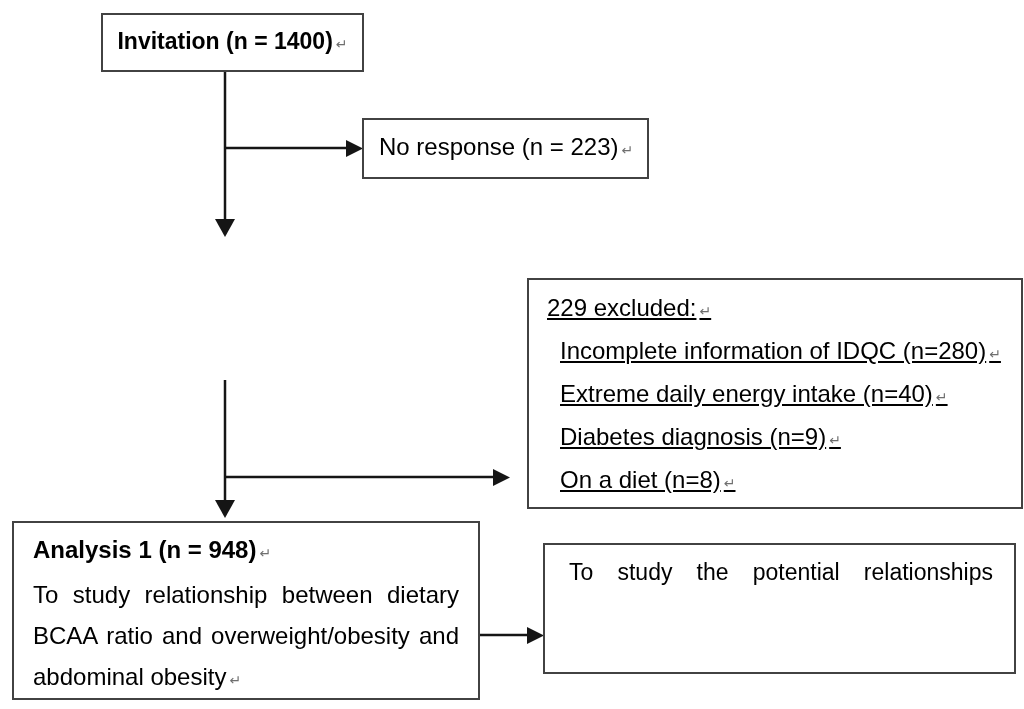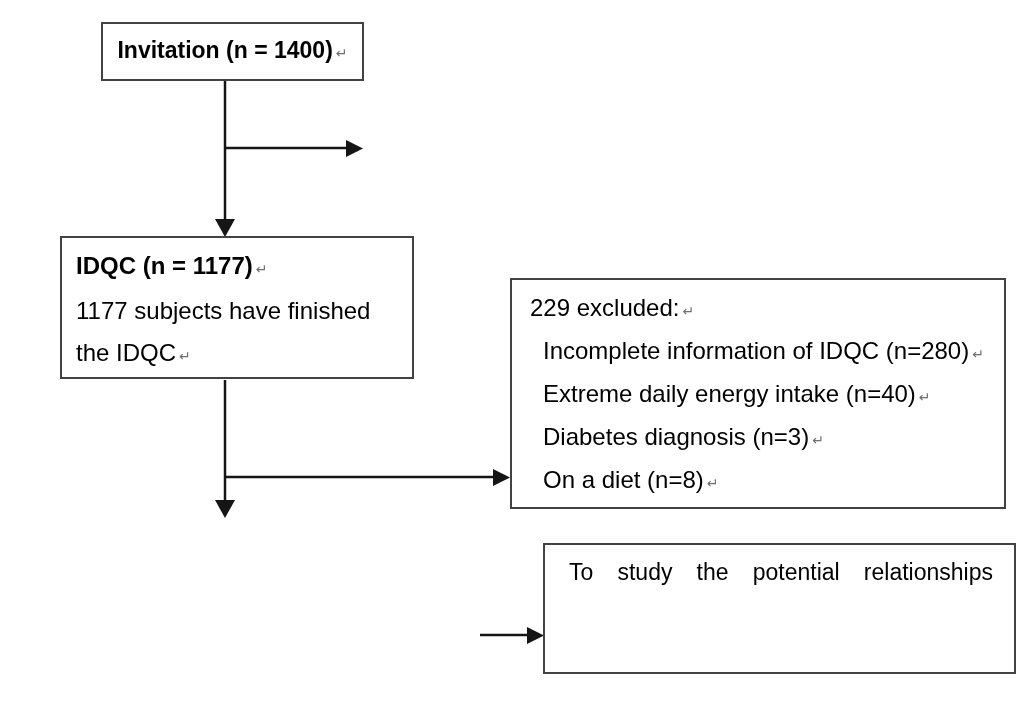--- a/index.html
+++ b/index.html
@@ -27,38 +27,39 @@
   .bold { font-weight: bold; }
   .rm {
     font-size: 14px;
     color: #6f6f6f;
     margin-left: 3px;
     font-family: "DejaVu Sans", sans-serif;
     font-weight: normal;
   }
 
   .b-invitation {
-    left: 101px; top: 22px; width: 263px; height: 59px;
+    left: 101px; top: 13px; width: 263px; height: 59px;
     display: flex; align-items: center; justify-content: center;
     font-size: 23px;
   }
   .b-noresponse {
     left: 362px; top: 118px; width: 287px; height: 61px;
     display: flex; align-items: center;
     padding-left: 15px;
   }
   .b-idqc {
     left: 60px; top: 236px; width: 354px; height: 143px;
     padding: 7px 14px;
     line-height: 42px;
   }
   .b-excluded {
-    left: 510px; top: 278px; width: 496px; height: 231px;
+    left: 527px; top: 278px; width: 496px; height: 231px;
     padding: 8px 18px;
     line-height: 39px;
+    text-decoration: underline;
   }
   .b-excluded .item { padding-left: 13px; }
   .b-analysis1 {
     left: 12px; top: 521px; width: 468px; height: 179px;
     padding: 6px 19px;
     line-height: 41px;
   }
   .b-analysis2 {
     left: 543px; top: 543px; width: 473px; height: 131px;
     padding: 9px 21px 9px 24px;
@@ -94,33 +95,37 @@
     <g>
       <line x1="480" y1="635" x2="528" y2="635"></line>
       <polygon points="527,627 527,644 544,635.5"></polygon>
     </g>
   </svg>
 
   <div class="box b-invitation">
     <div class="line"><span class="bold">Invitation (n = 1400)</span><span class="rm">↵</span></div>
   </div>
 
+  <div class="box b-noresponse">
+    <div class="line"><span>No response (n = 223)</span><span class="rm">↵</span></div>
+  </div>
 
-  <div class="box b-idqc">
-    <div class="line"><span class="bold">IDQC (n = 1177)</span><span class="rm">↵</span></div>
-    <div class="line"><span>1177 subjects have finished</span></div>
-    <div class="line"><span>the IDQC</span><span class="rm">↵</span></div>
-  </div>
 
   <div class="box b-excluded">
     <div class="line"><span>229 excluded:</span><span class="rm">↵</span></div>
     <div class="line item"><span>Incomplete information of IDQC (n=280)</span><span class="rm">↵</span></div>
     <div class="line item"><span>Extreme daily energy intake (n=40)</span><span class="rm">↵</span></div>
-    <div class="line item"><span>Diabetes diagnosis (n=3)</span><span class="rm">↵</span></div>
+    <div class="line item"><span>Diabetes diagnosis (n=9)</span><span class="rm">↵</span></div>
     <div class="line item"><span>On a diet (n=8)</span><span class="rm">↵</span></div>
   </div>
 
+  <div class="box b-analysis1">
+    <div class="line"><span class="bold">Analysis 1 (n = 948)</span><span class="rm">↵</span></div>
+    <div class="just line">To study relationship between dietary</div>
+    <div class="just line">BCAA ratio and overweight/obesity and</div>
+    <div class="line"><span>abdominal obesity</span><span class="rm">↵</span></div>
+  </div>
 
   <div class="box b-analysis2">
     <div class="just line">To study the potential relationships</div>
   </div>
 
 </div>
 
 </body></html>

